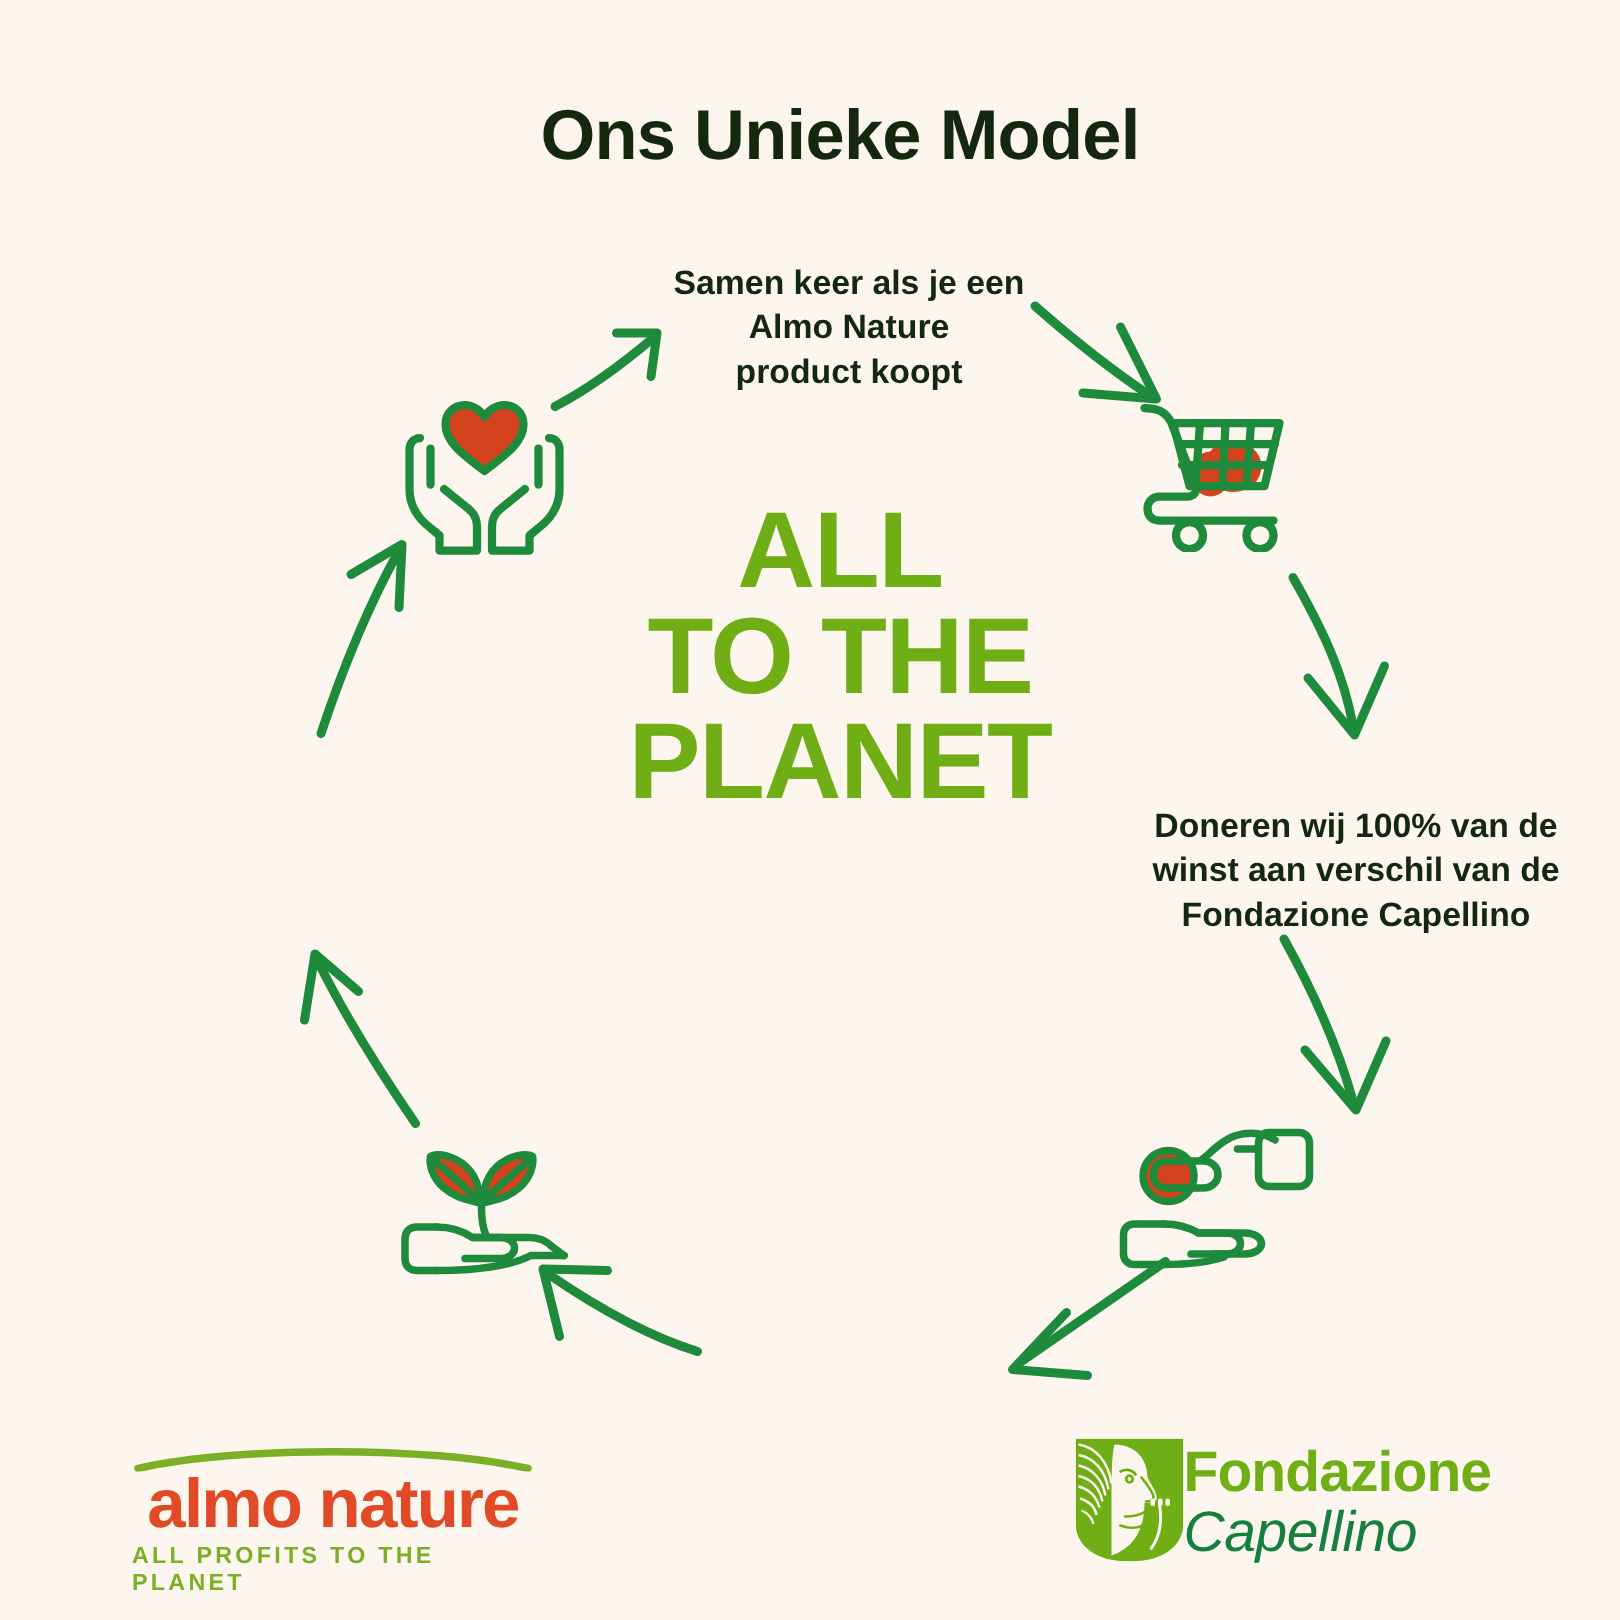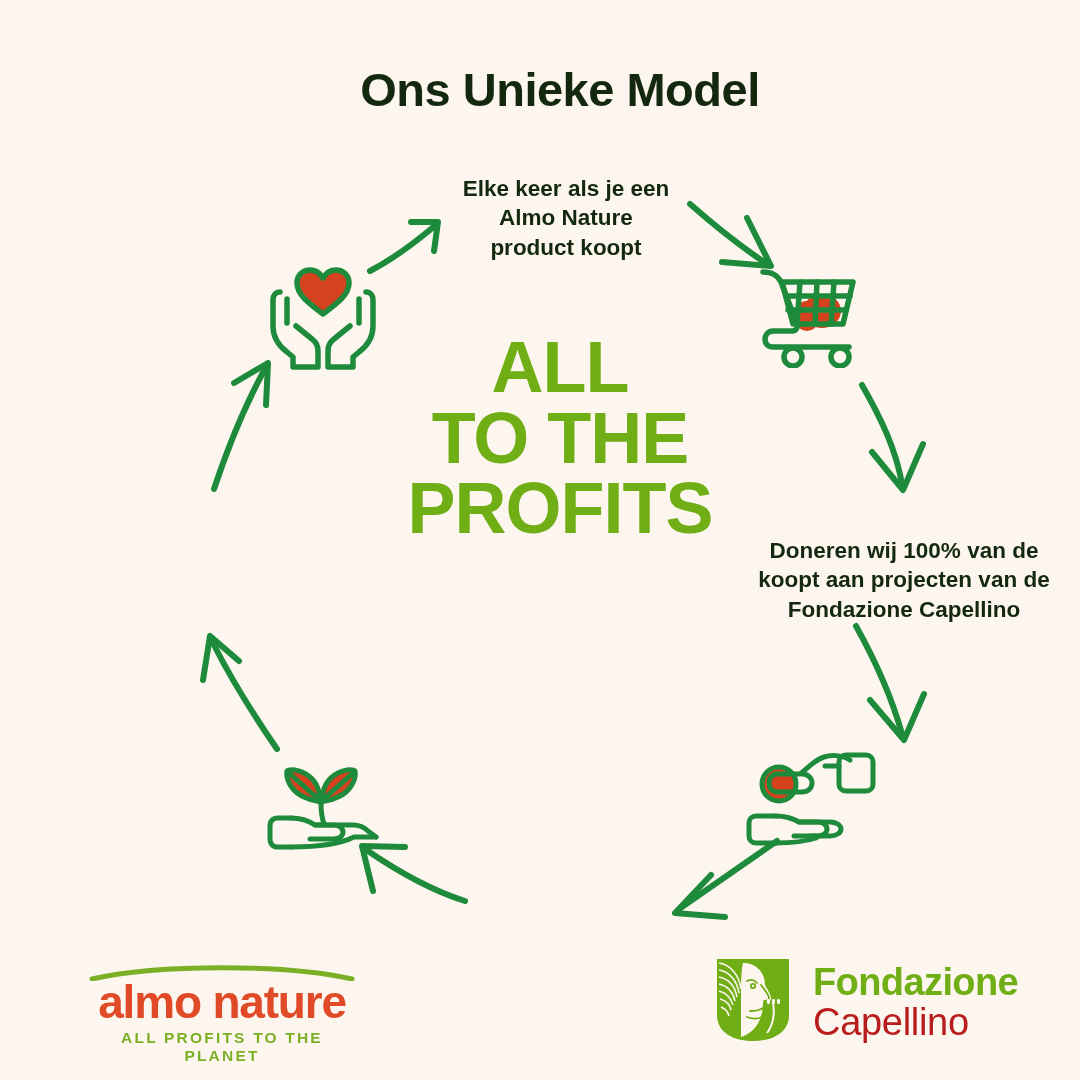--- a/index.html
+++ b/index.html
@@ -100,74 +100,74 @@
     letter-spacing: -1.2px;
     line-height: 1.02;
     text-align: center;
   }
   #logo-almo .almo-tag {
     display: block;
     font-size: 15.5px;
     font-weight: bold;
     color: #7BB026;
     letter-spacing: 2.2px;
-    text-align: center;
     margin-top: 3px;
   }
 
   #logo-fondazione {
     position: absolute;
     left: 697px;
     top: 958px;
     width: 330px;
     height: 88px;
     display: flex;
     align-items: center;
-    gap: 24px;
+    gap: 0;
   }
   #logo-fondazione .fc-mark { flex: 0 0 auto; }
   #logo-fondazione .fc-text { line-height: 1.0; }
   #logo-fondazione .fc-line1 {
     display: block;
     font-size: 38px;
     font-weight: bold;
     color: #6FAE14;
     letter-spacing: -0.6px;
   }
   #logo-fondazione .fc-line2 {
     display: block;
     font-size: 38px;
     font-weight: normal;
-    color: #b91c1c;
+    color: #15803d;
     letter-spacing: -0.3px;
     margin-top: 2px;
+    font-style: italic;
   }
 </style>
 </head>
 <body>
 
 <div id="stage">
 
   <div id="page-title">Ons Unieke Model</div>
 
   <div id="center-headline">
     <span class="hl-line">ALL</span>
     <span class="hl-line">TO THE</span>
-    <span class="hl-line">PROFITS</span>
+    <span class="hl-line">PLANET</span>
   </div>
 
   <div class="caption" id="caption-top">
-    <span class="cl">Elke keer als je een</span>
+    <span class="cl">Samen keer als je een</span>
     <span class="cl">Almo Nature</span>
     <span class="cl">product koopt</span>
   </div>
 
   <div class="caption" id="caption-right">
     <span class="cl">Doneren wij 100% van de</span>
-    <span class="cl">koopt aan projecten van de</span>
+    <span class="cl">winst aan verschil van de</span>
     <span class="cl">Fondazione Capellino</span>
   </div>
 
 
 
   <div class="icon-node" id="icon-heart-hands">
     <svg viewBox="0 0 120 120" width="120" height="120">
       <g fill="none" stroke="#1E8A3C" stroke-width="5.5" stroke-linecap="round" stroke-linejoin="round">
         <path d="M60 62 C44 50 34 42 34 31 C34 23 40 18 47 18 C52 18 57 21 60 26 C63 21 68 18 73 18 C80 18 86 23 86 31 C86 42 76 50 60 62 Z" fill="#D4421E"></path>
         <path d="M17 40 C13 40 10 43 10 48 L10 74 C10 86 16 94 24 100 L30 105 L30 115 L55 115 L55 99 C55 94 53 90 49 87 L33 74"></path>

